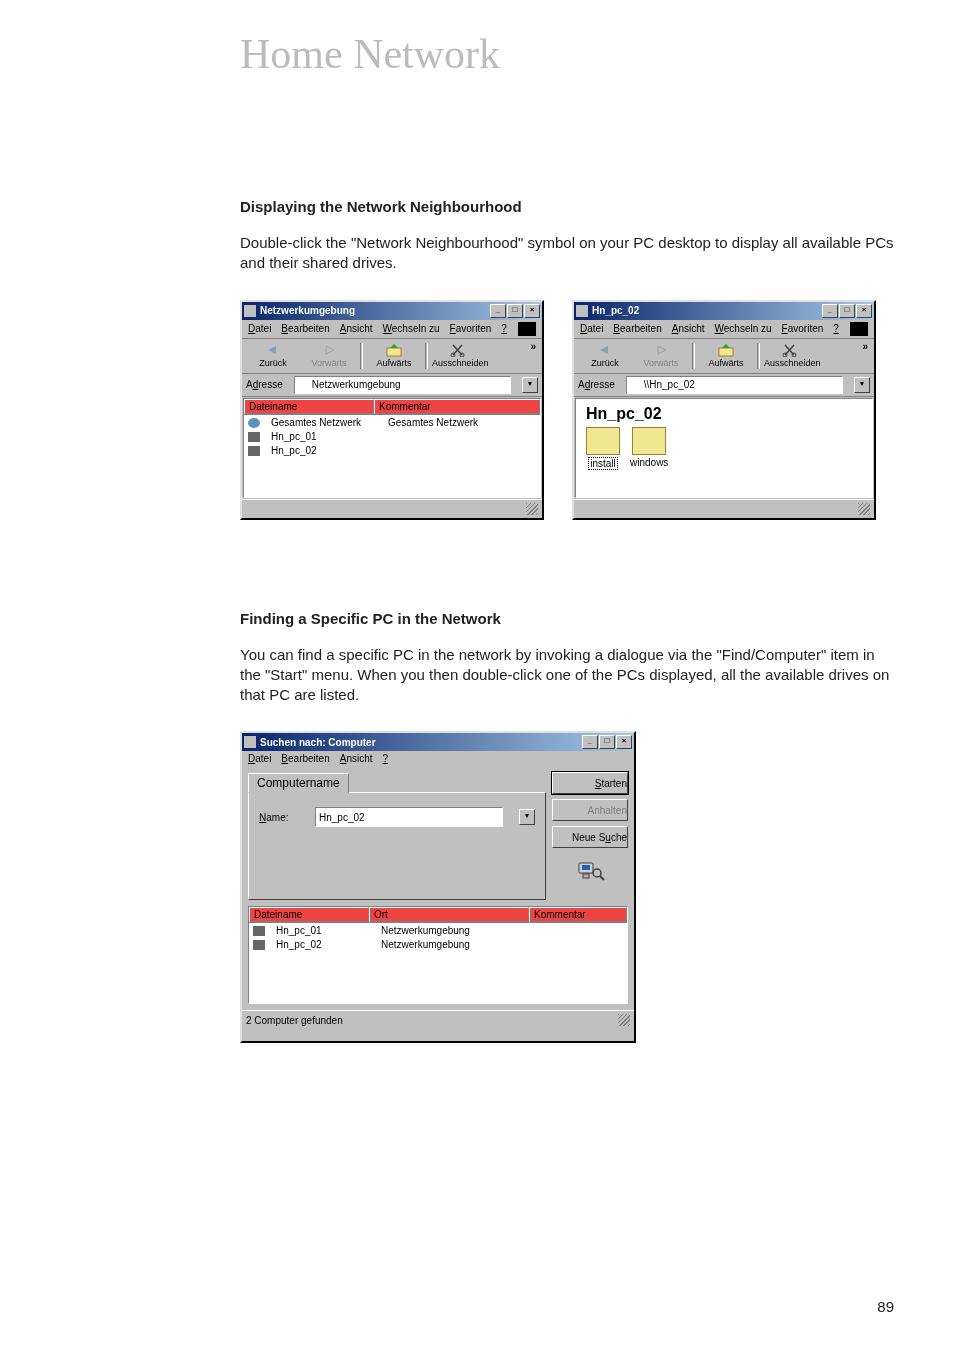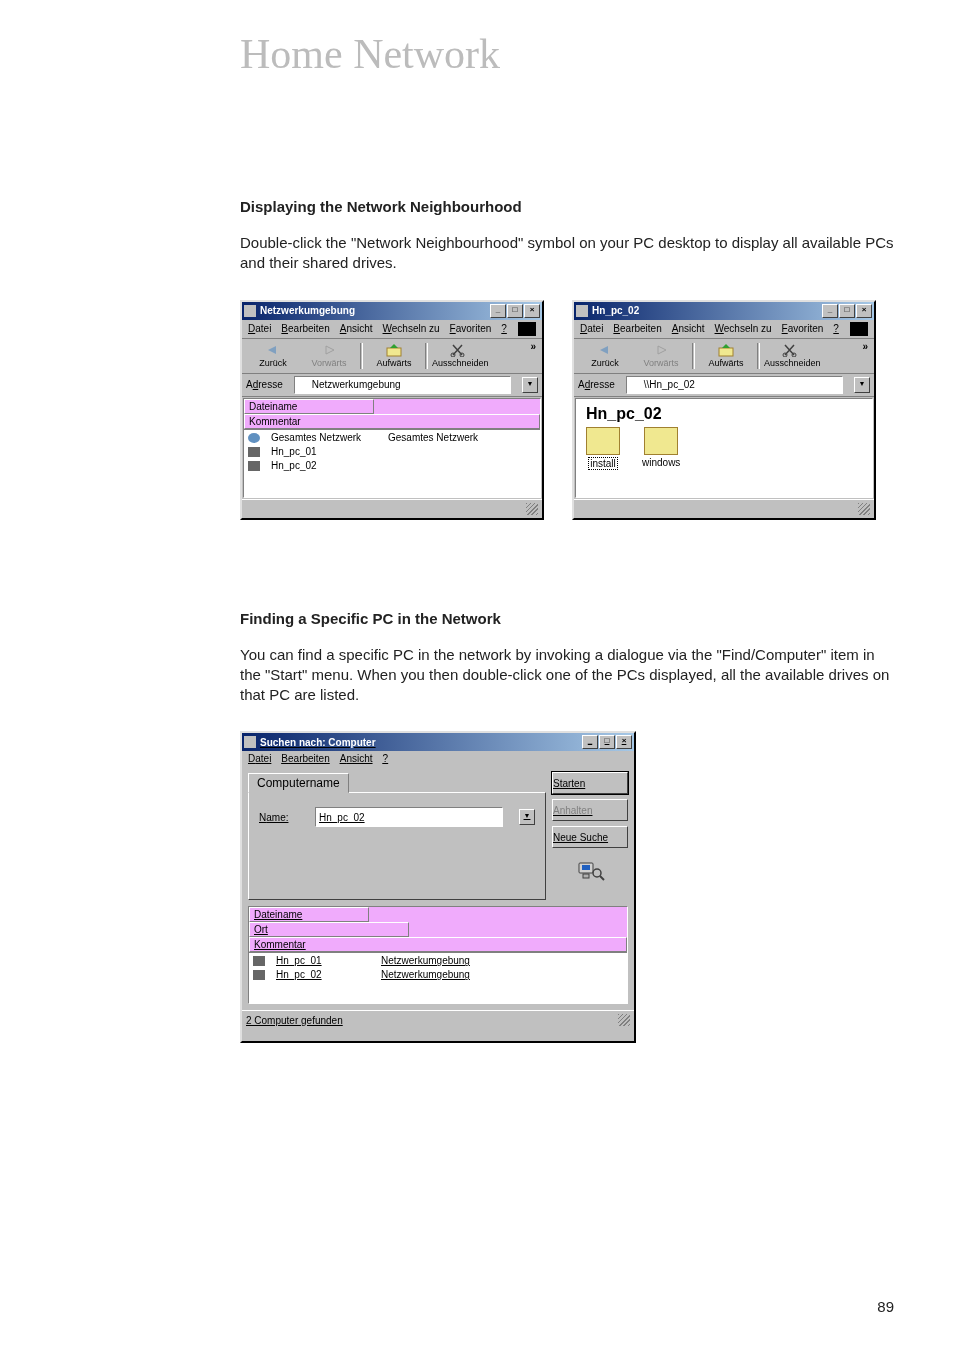--- a/index.html
+++ b/index.html
@@ -51,21 +51,21 @@
     border-color: #e0e0e0 #000 #000 #e0e0e0;
     font-family: Tahoma, Arial, sans-serif;
     font-size: 10px;
     color: #000;
     box-sizing: border-box;
     display: flex;
     flex-direction: column;
   }
   .w-a { width: 304px; height: 220px; }
   .w-b { width: 304px; height: 220px; }
-  .w-c { width: 396px; height: 312px; text-decoration: underline; }
+  .w-c { width: 396px; height: 312px; }
 
   .titlebar {
     background: linear-gradient(90deg,#08246b 0%, #a6c8e6 100%);
     height: 16px;
     display: flex;
     align-items: center;
     padding: 1px 2px;
     gap: 4px;
   }
   .titlebar .ticon {
@@ -178,23 +178,22 @@
     overflow: hidden;
     position: relative;
   }
   .client-gray {
     flex: 1;
     background: #c0c0c0;
     position: relative;
   }
   .colhead {
     display: flex;
-    background: #f0abfc;
+    background: #ef4444;
     border-bottom: 1px solid #808080;
-    flex-direction: column;
   }
   .colhead > div {
     padding: 1px 4px;
     border: 1px solid;
     border-color: #fff #808080 #808080 #fff;
     font-size: 10px;
   }
   .filelist {
     padding: 1px 4px;
     font-size: 10px;
@@ -220,21 +219,21 @@
   }
 
   
   .expl-title {
     font-size: 16px;
     font-weight: bold;
     padding: 6px 10px 2px 10px;
   }
   .iconrow {
     display: flex;
-    gap: 22px;
+    gap: 10px;
     padding: 2px 10px;
   }
   .dicon {
     display: flex;
     flex-direction: column;
     align-items: center;
     font-size: 10px;
     gap: 2px;
   }
   .dicon .fold {
@@ -302,21 +301,21 @@
     width: 76px;
   }
   .wbtn {
     height: 20px;
     background: #c0c0c0;
     border: 1px solid;
     border-color: #fff #404040 #404040 #fff;
     font-size: 10px;
     display: flex;
     align-items: center;
-    justify-content: flex-start;
+    justify-content: flex-end;
   }
   .wbtn.def { box-shadow: 0 0 0 1px #000; }
   .wbtn.dis { color: #808080; }
   .anim {
     width: 36px; height: 28px;
     margin: 4px auto 0 auto;
     display: flex;
     align-items: center;
     justify-content: center;
   }

